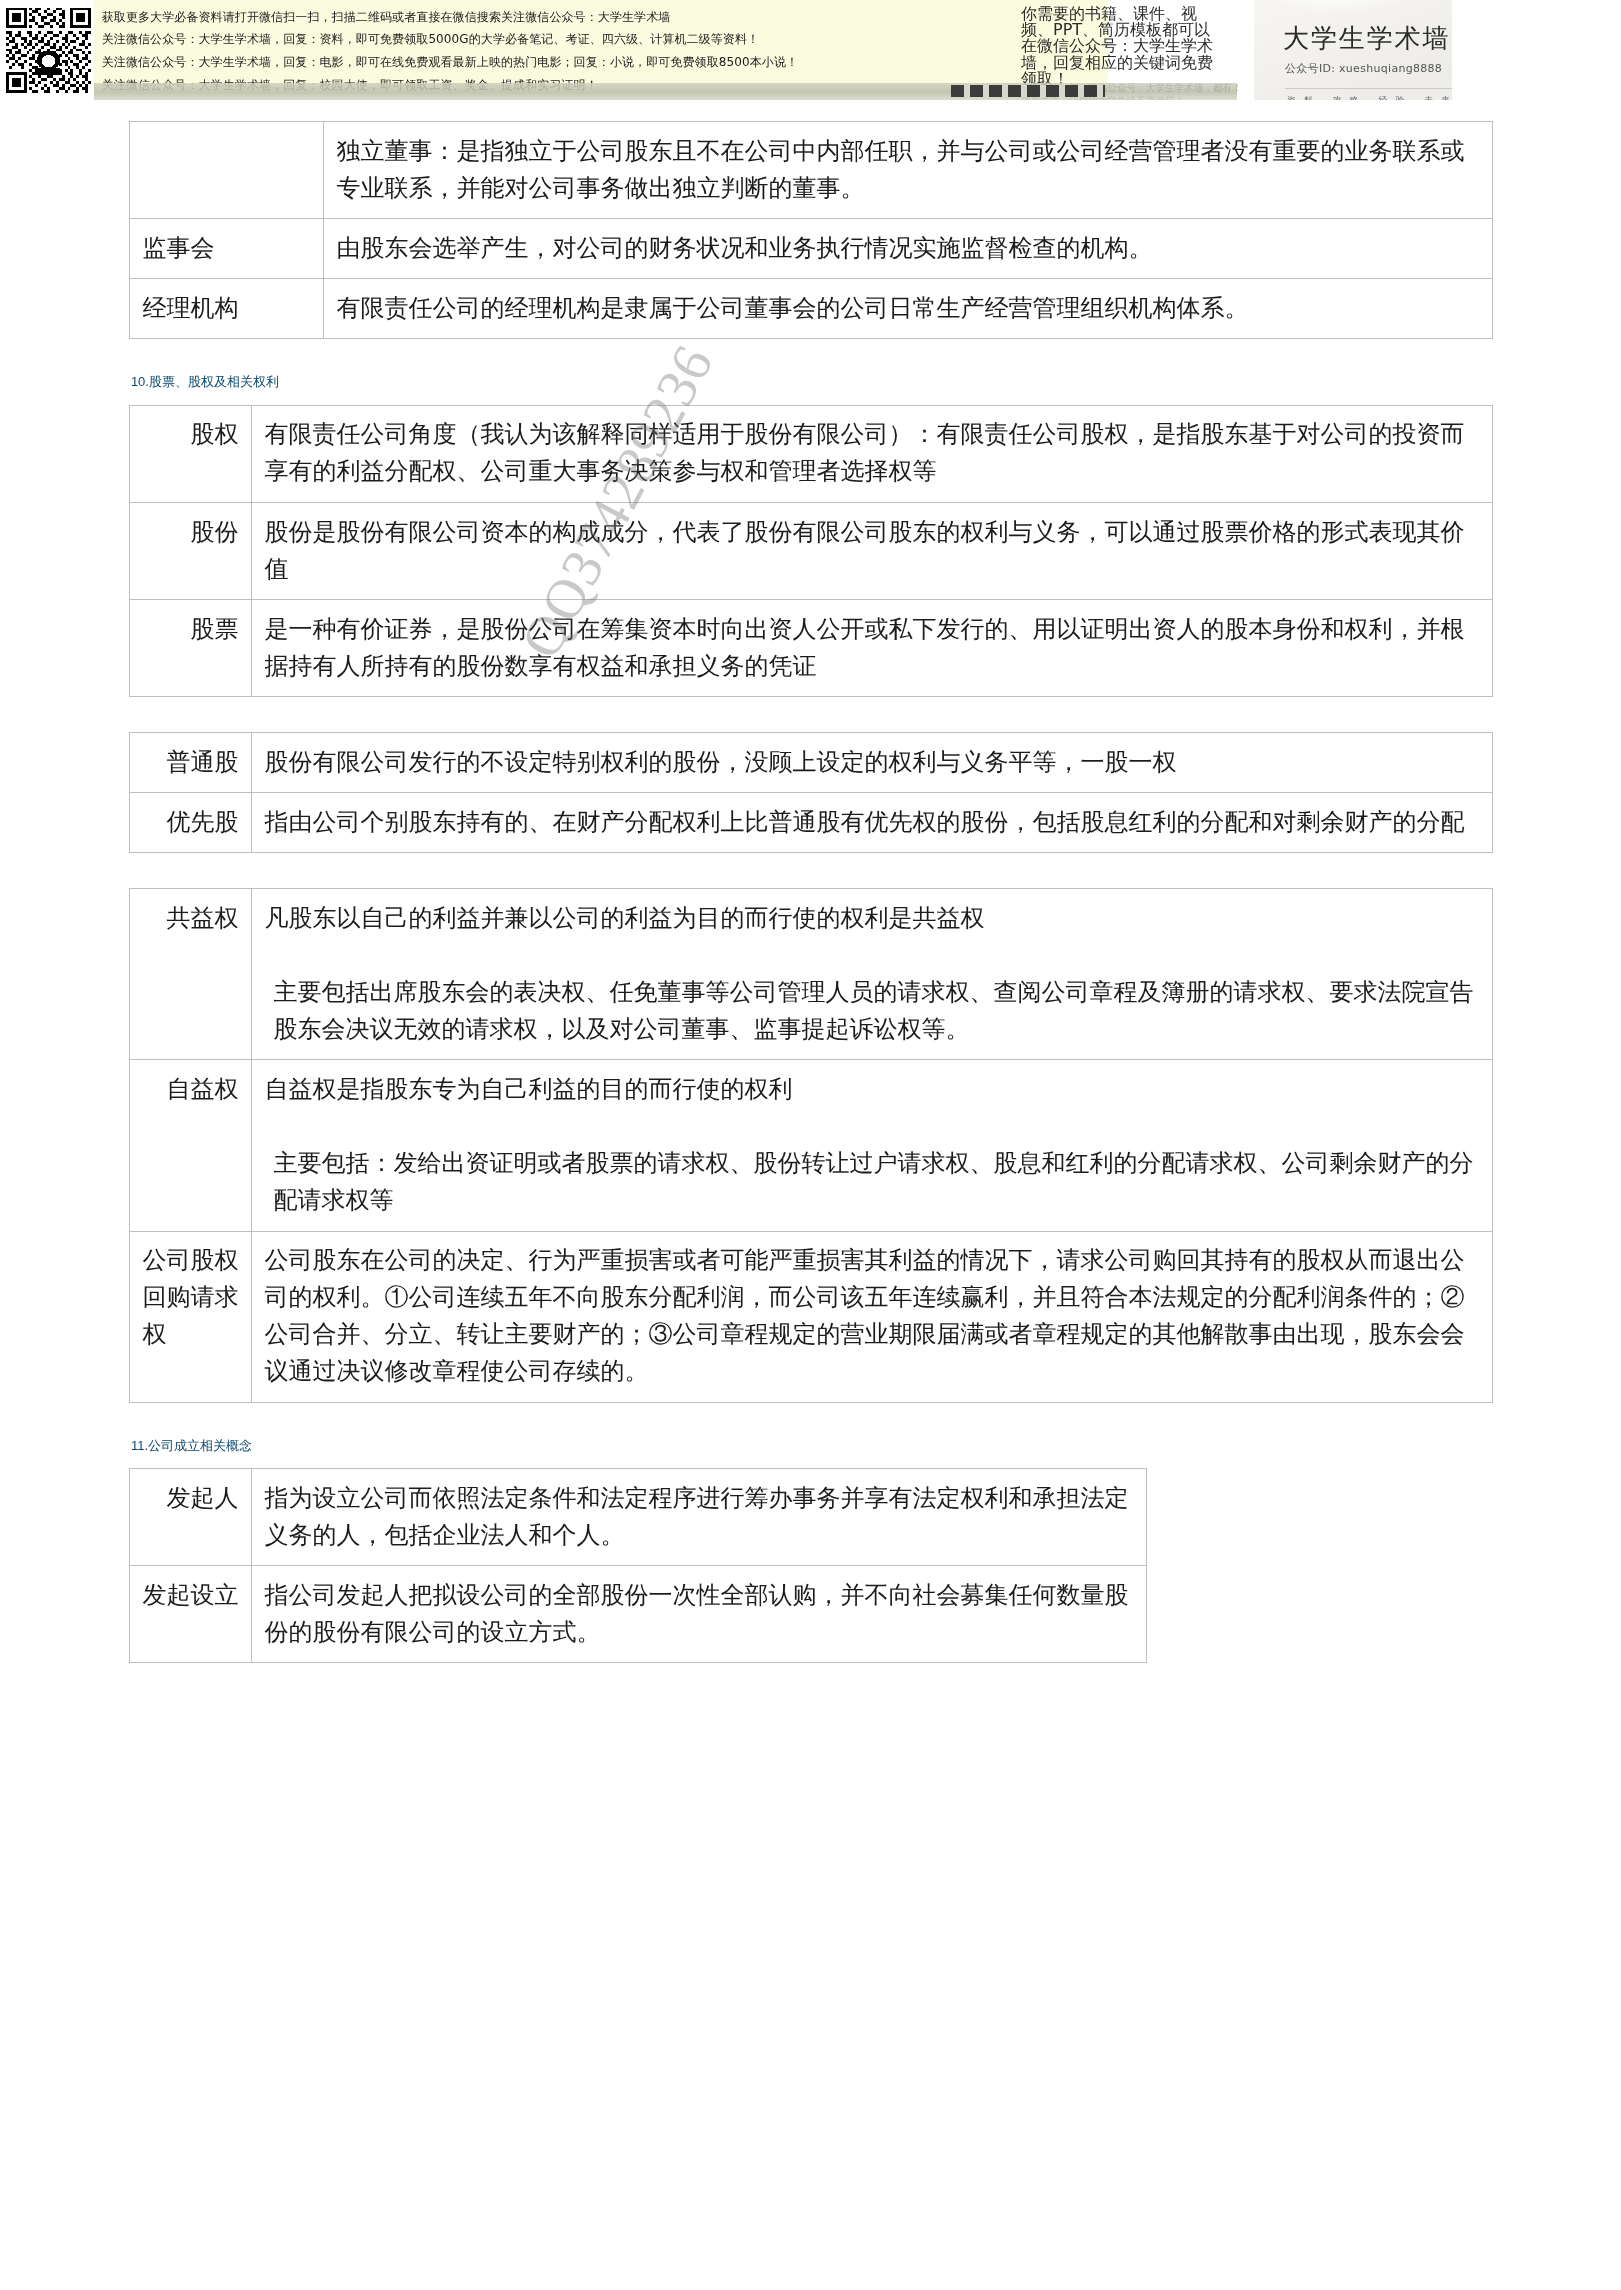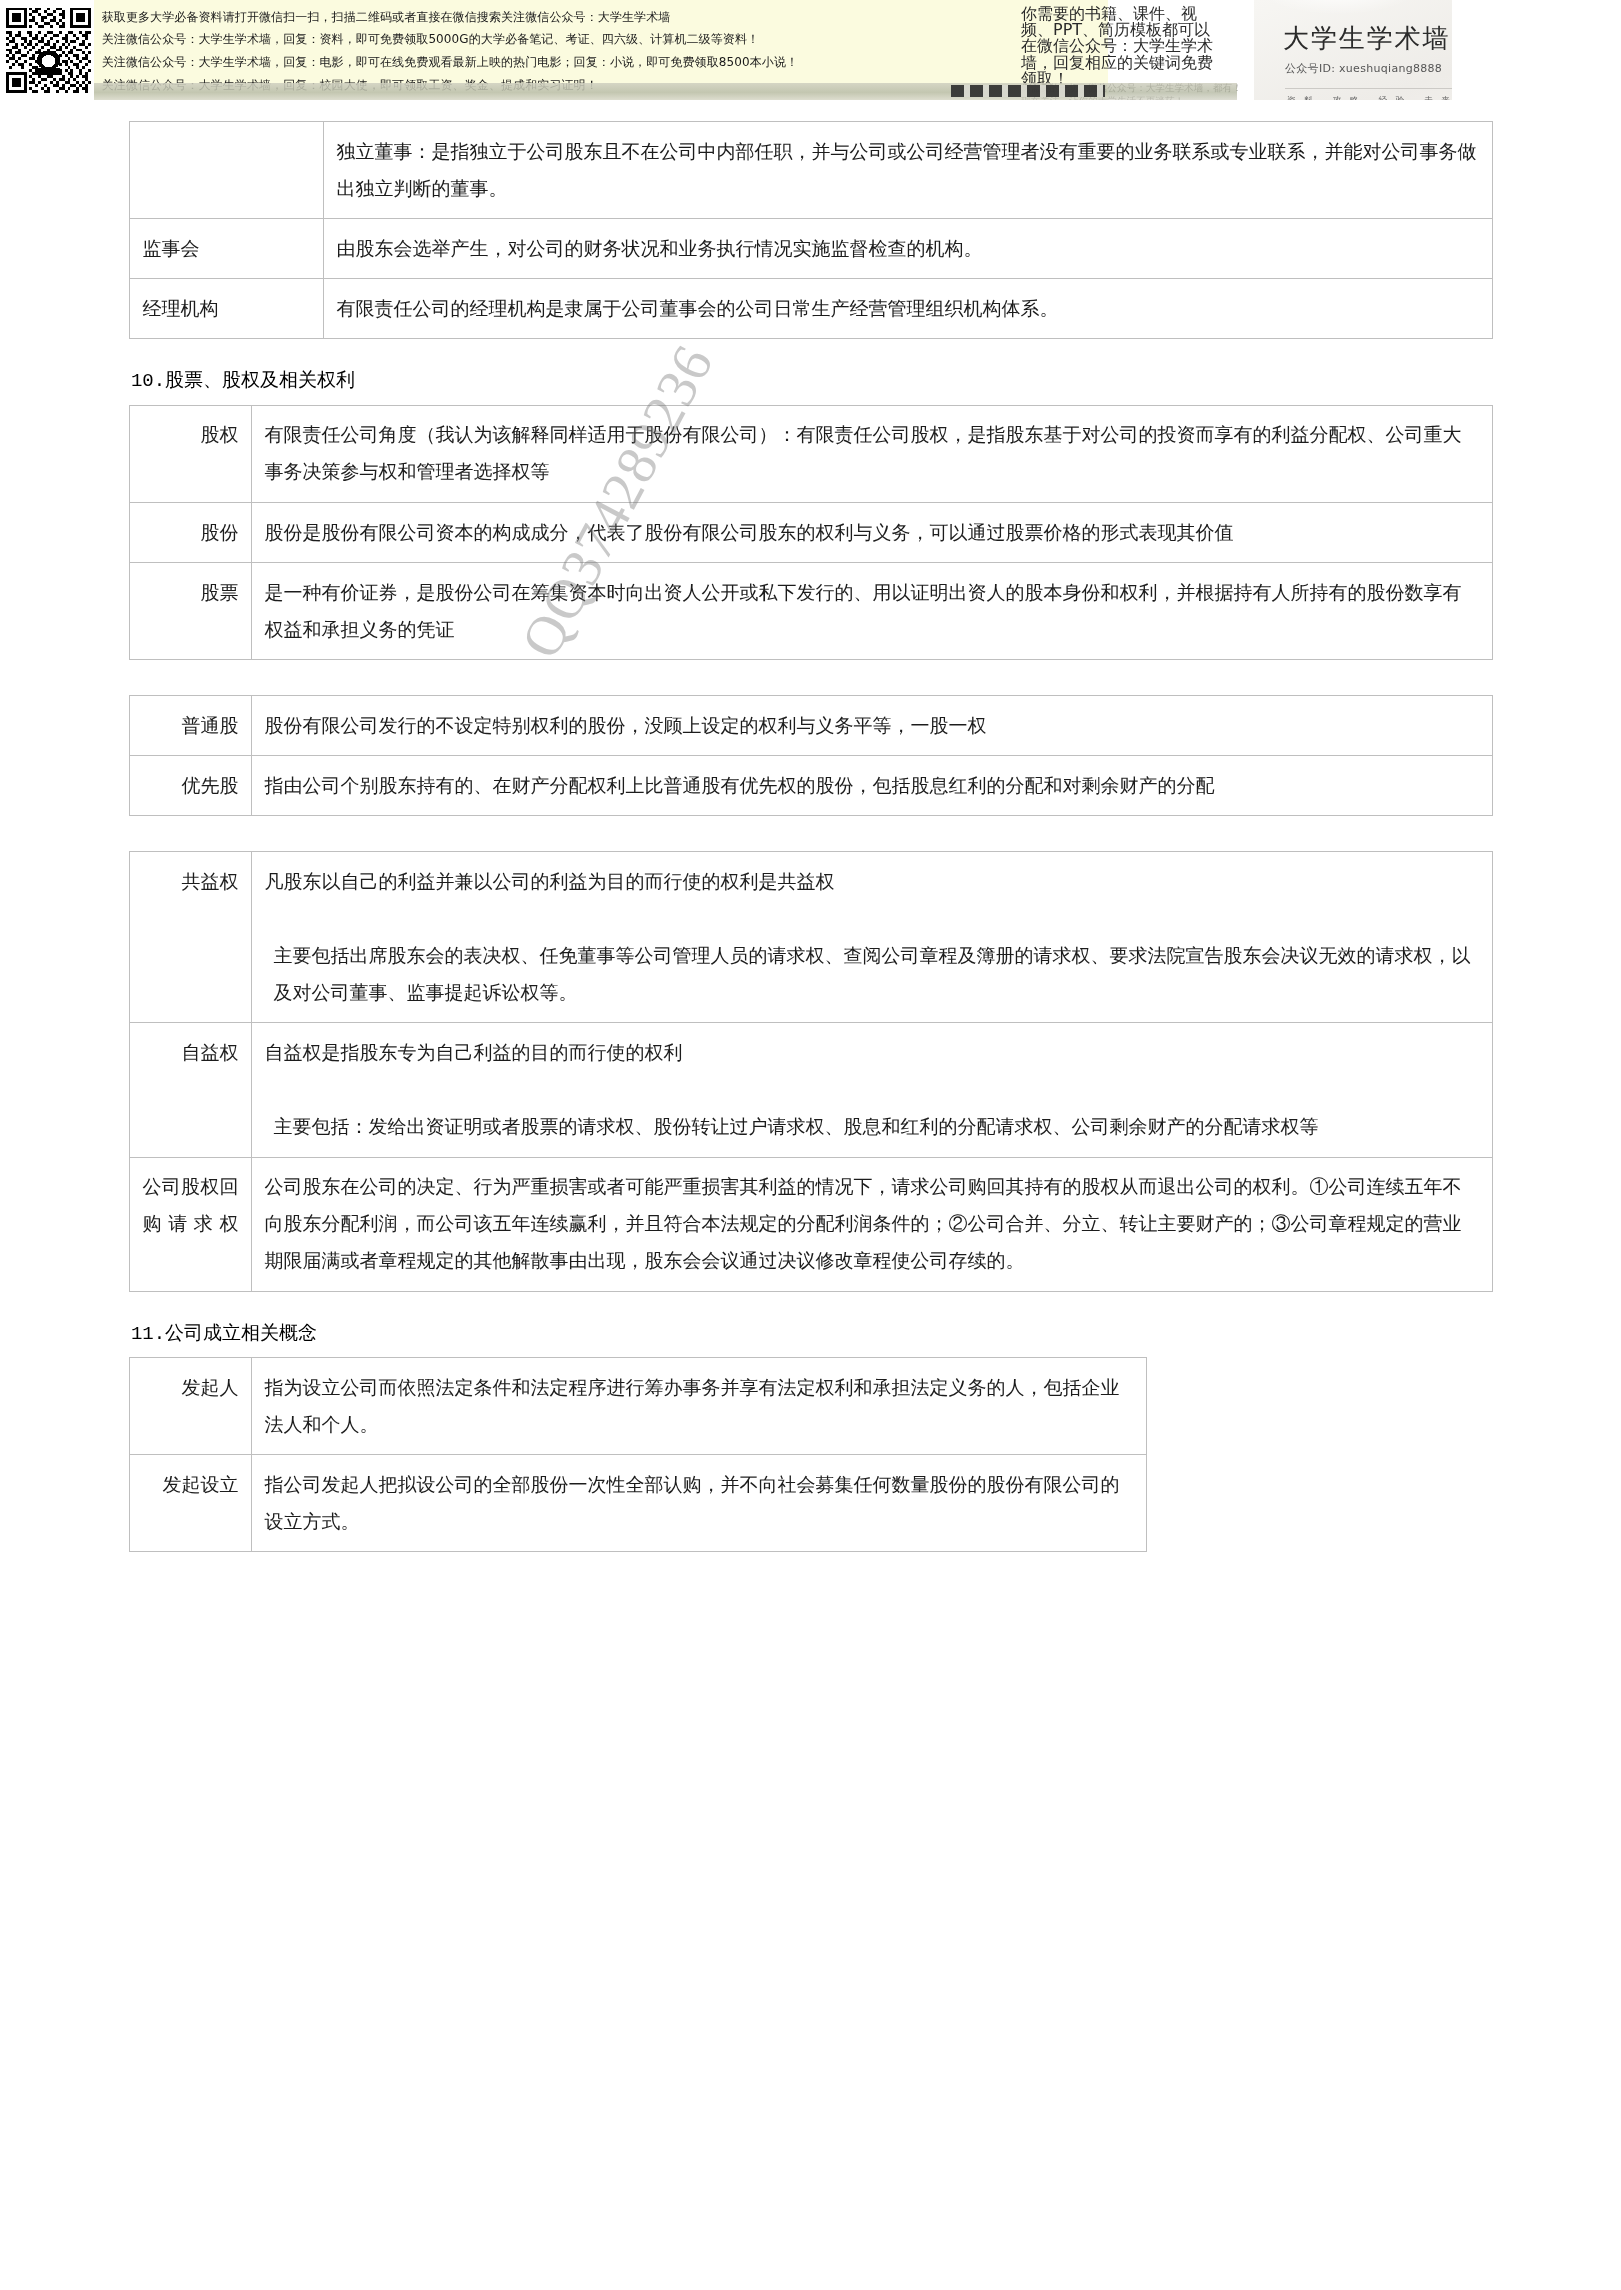--- a/index.html
+++ b/index.html
@@ -182,21 +182,21 @@
   table.ctbl {
     border-collapse: collapse;
     width: 1364px;
     table-layout: fixed;
     background: #fff;
   }
   table.ctbl td {
     border: 1px solid #bfbfbf;
     vertical-align: top;
     padding: 10.6px 12.5px 11.5px 12.5px;
-    font-size: 19px;
+    font-size: 24px;
     line-height: 37px;
     color: #1c1c1c;
     font-family: "Liberation Serif", "DejaVu Serif", serif;
   }
   td.keycell {
     width: 168px;
     font-size: 19px;
   }
   td.keycell-narrow {
     width: 96px;
@@ -209,25 +209,25 @@
   }
   .cell-p {
     margin: 0;
   }
   .cell-p + .cell-p {
     margin-top: 37px;
     margin-left: 9px;
   }
 
   .sec-head {
-    font-size: 19px;
+    font-size: 13px;
     line-height: 27px;
     margin: 29px 0 9.6px 1.9px;
-    color: #000000;
-    font-family: Liberation Mono, monospace;
+    color: #0c4a6e;
+    font-family: Liberation Sans, sans-serif;
   }
   .gap-md { height: 35px; }
 
   
   .watermark {
     position: absolute;
     left: 379px;
     top: 538px;
     font-family: "Liberation Serif", "DejaVu Serif", serif;
     font-size: 56px;

